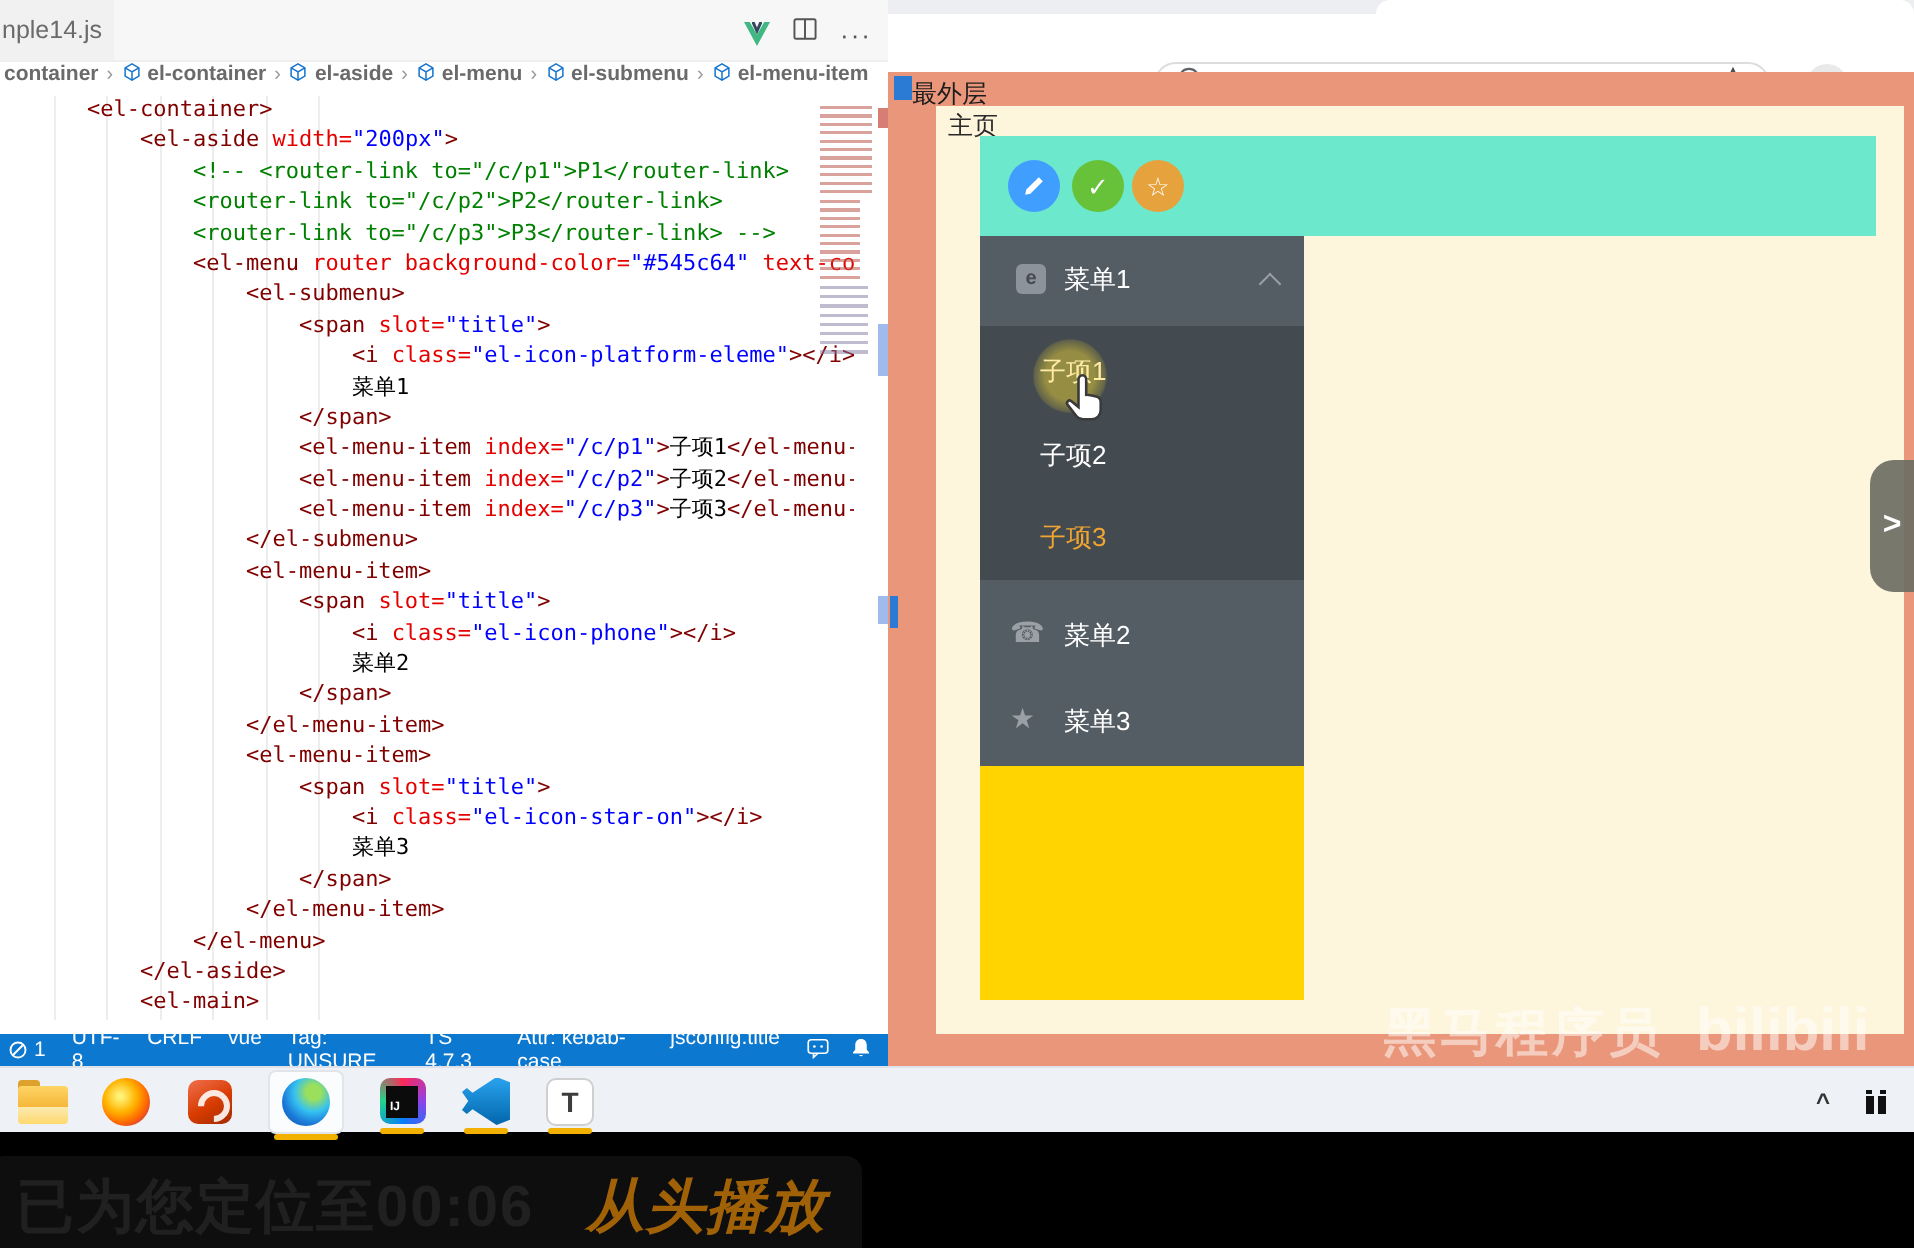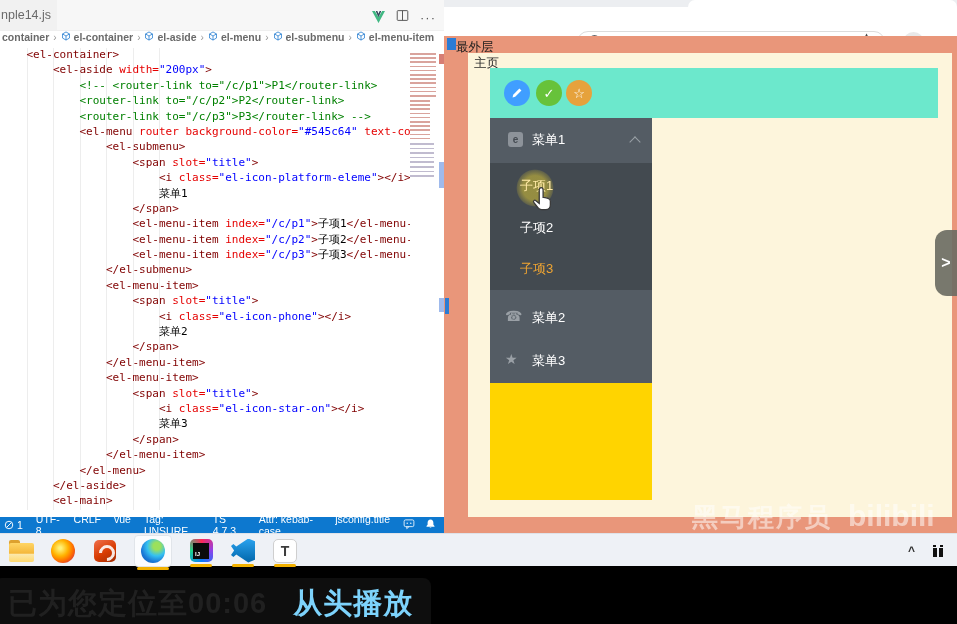--- a/index.html
+++ b/index.html
@@ -19,21 +19,21 @@
       clip-path:polygon(0 0,30% 0,50% 45%,70% 0,100% 0,50% 100%);}
   .tabbar-right{position:absolute;right:8px;top:8px;display:flex;gap:11px;align-items:center;}
   .dots{color:#555;font-size:13px;letter-spacing:1px;}
   .breadcrumb{position:absolute;left:2px;top:30px;height:14px;width:440px;display:flex;align-items:center;
       gap:4px;font-size:10.5px;color:#6a6a6a;white-space:nowrap;overflow:hidden;}
   .bc-item{display:flex;align-items:center;gap:3px;font-weight:bold;}
   .bc-sep{color:#9a9a9a;font-size:10px;}
   .guides i{position:absolute;top:48px;height:462px;width:1px;background:#ededed;}
   .guides i:nth-child(1){left:27px}.guides i:nth-child(2){left:53px}.guides i:nth-child(3){left:80px}
   .guides i:nth-child(4){left:106px}.guides i:nth-child(5){left:133px}.guides i:nth-child(6){left:159px}
-  .code{position:absolute;left:0;top:47px;width:410px;height:466px;overflow:hidden;
+  .code{position:absolute;left:17px;top:47px;width:410px;height:466px;overflow:hidden;
       font-family:"DejaVu Sans Mono",monospace;font-size:11px;line-height:15.4px;white-space:pre;}
   .cl{height:15.4px;}
   .tok-t{color:#800000;} .tok-a{color:#e50000;} .tok-s{color:#0000ff;} .tok-c{color:#008000;} .tok-x{color:#000;}
   .minimap{position:absolute;left:409px;top:50px;width:30px;height:400px;}
   .minimap div{margin:3px 0 3px 1px;background:
       repeating-linear-gradient(180deg, rgba(186,88,76,.55) 0 1.6px, transparent 1.6px 4.2px);}
   .mm1{width:26px;height:44px;} .mm2{width:20px;height:40px;}
   .mm3{width:24px;height:34px;background:repeating-linear-gradient(180deg, rgba(130,120,160,.5) 0 1.6px, transparent 1.6px 4.6px) !important;}
   .ruler{position:absolute;left:439px;top:44px;width:5px;height:470px;}
   .rm{position:absolute;left:0;width:5px;display:block;}
@@ -121,21 +121,21 @@
       clip-path:polygon(72% 0%,100% 11%,100% 89%,72% 100%,22% 67%,10% 77%,0% 69%,13% 50%,0% 31%,10% 23%,22% 33%);}
   .ic-typora{width:22px;height:22px;background:#fff;border:1px solid #cfcfcf;border-radius:5px;color:#3c3c3c;
       font-weight:bold;font-size:14px;display:flex;align-items:center;justify-content:center;}
   .tray{position:absolute;right:12px;top:0;height:33px;display:flex;align-items:center;gap:16px;}
   .tray-chev{color:#333;font-size:12px;font-weight:bold;cursor:pointer;}
   .tray-glyph{cursor:pointer;display:flex;}
   
   .toast{position:absolute;left:-6px;top:578px;display:flex;align-items:center;gap:26px;
       background:rgba(255,255,255,.055);border-radius:8px;padding:6px 18px 9px 14px;
       font-size:29px;font-weight:bold;color:#202020;letter-spacing:1px;white-space:nowrap;}
-  .toast-action{color:#7dd3fc;cursor:pointer;}
+  .toast-action{color:#a16207;cursor:pointer;font-style:italic;}
   .watermark{position:absolute;left:692px;top:499px;z-index:40;color:rgba(255,255,255,.52);
       font-size:26px;font-weight:bold;white-space:nowrap;letter-spacing:2px;}
   .watermark .bili{font-size:30px;font-weight:800;margin-left:16px;letter-spacing:0;}
 </style>
 </head>
 <body>
 
 <div id="root">
 
   <div class="editor">

